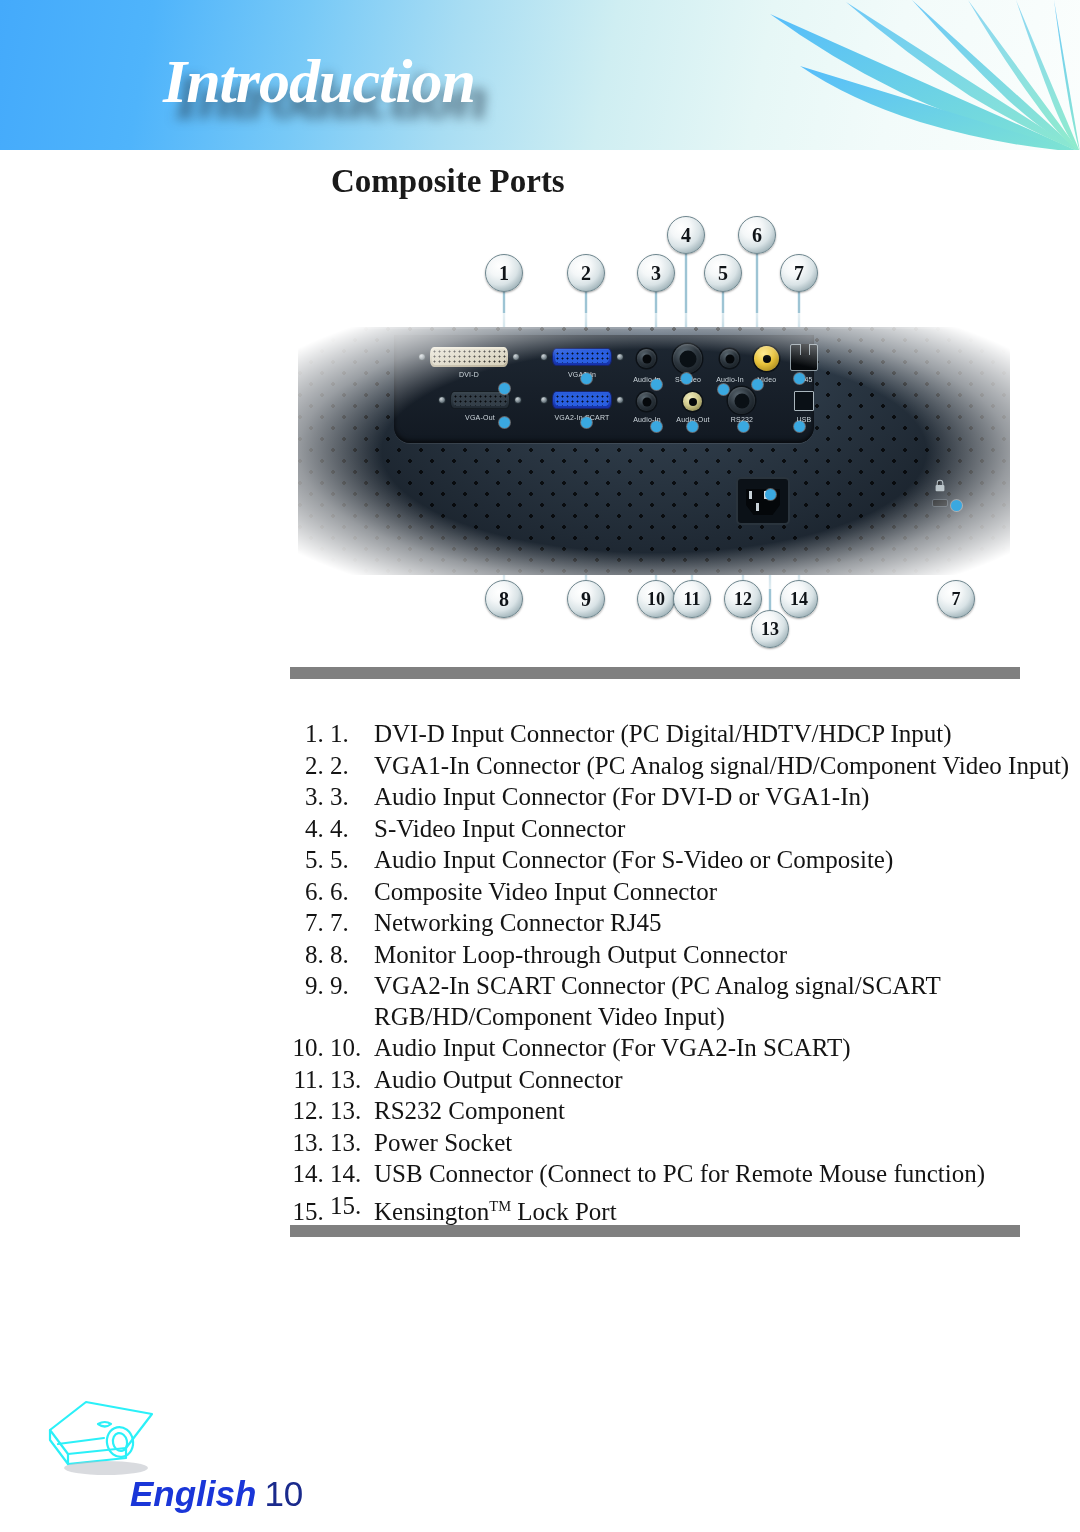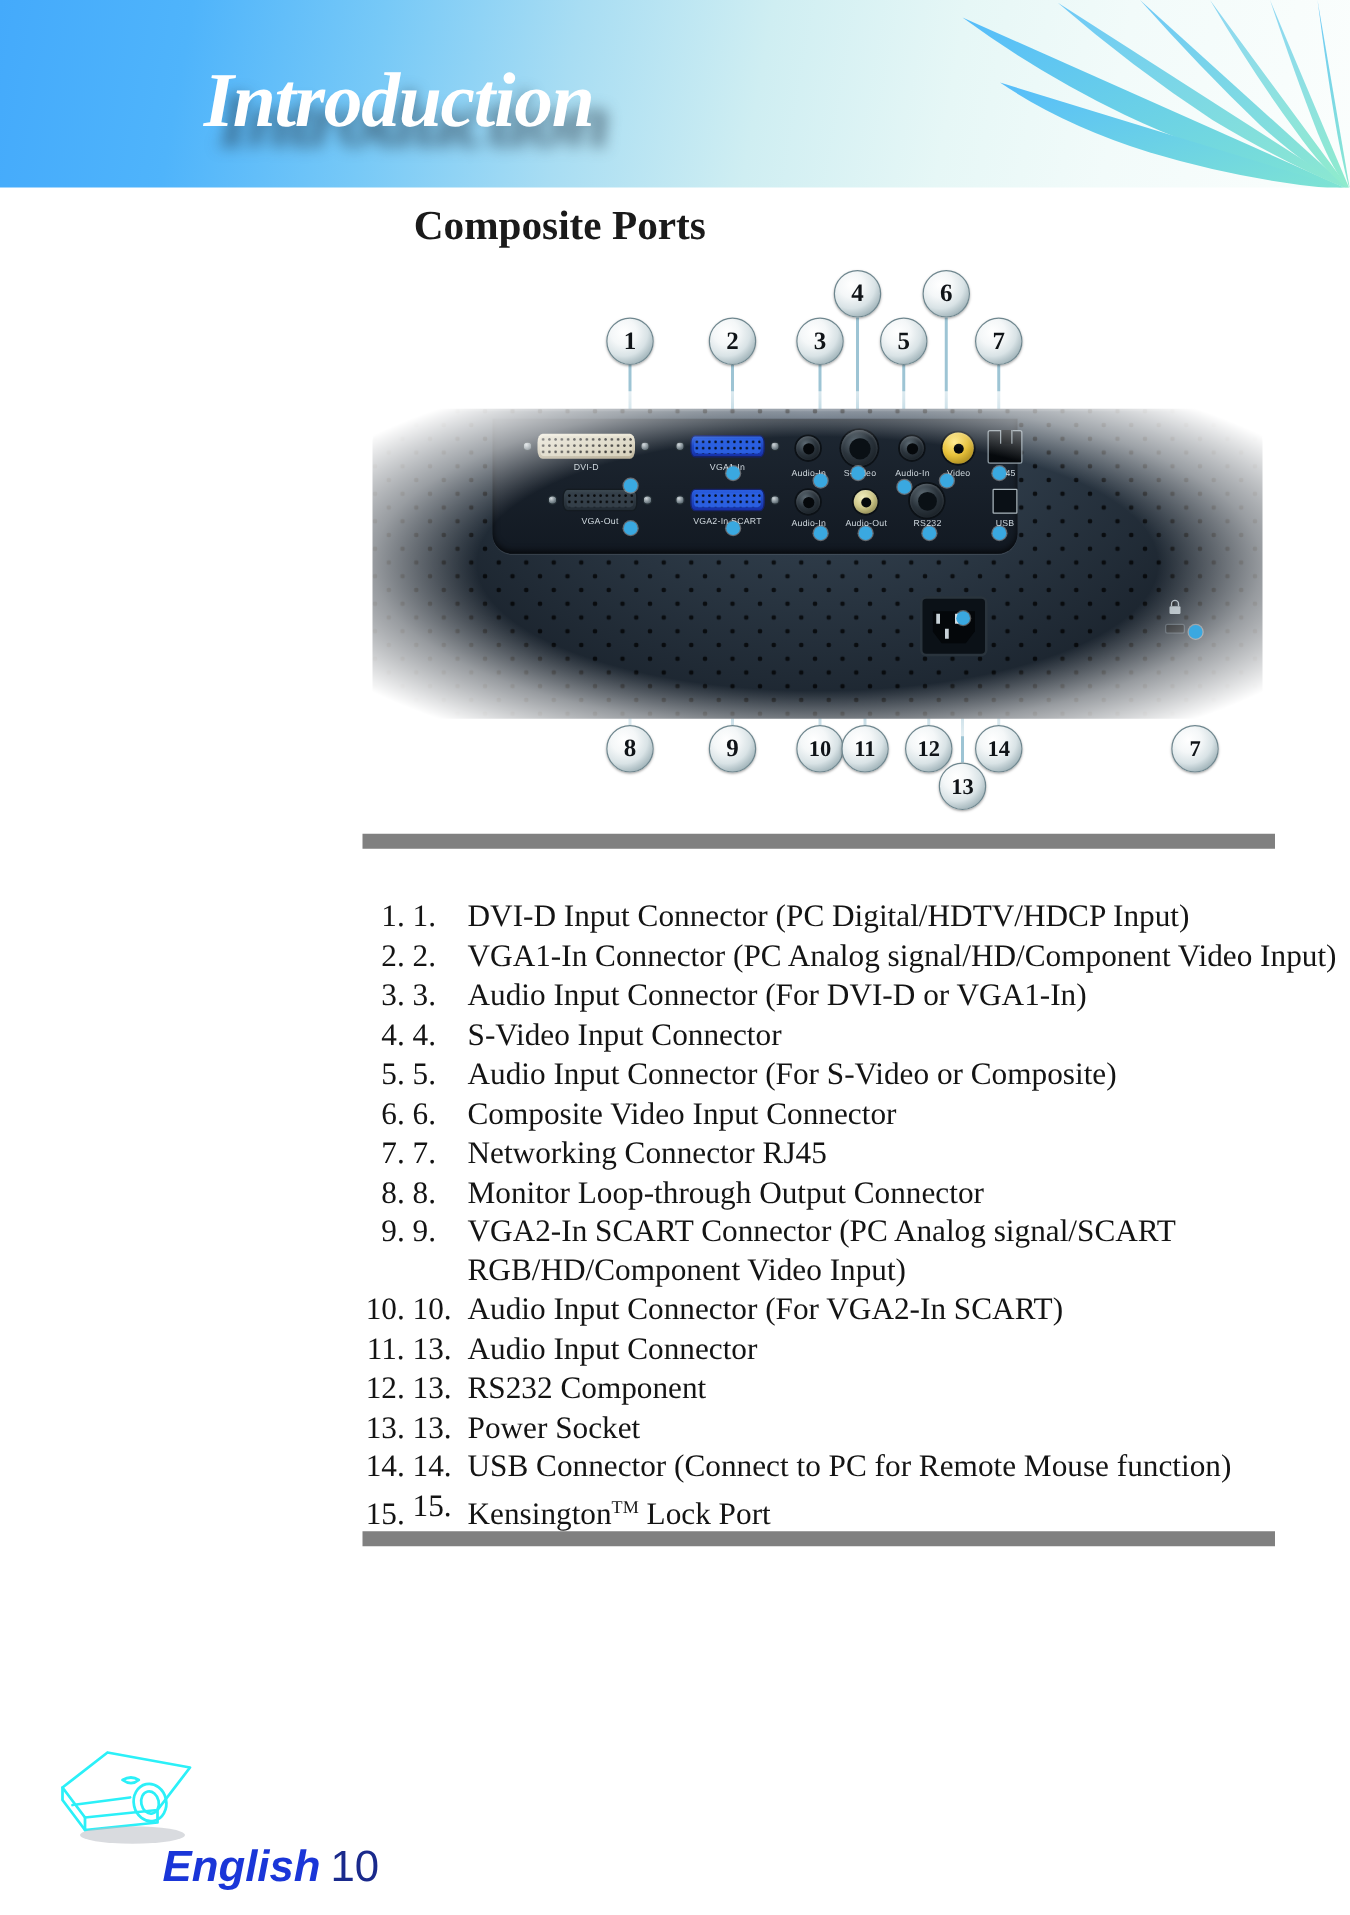--- a/index.html
+++ b/index.html
@@ -438,21 +438,21 @@
     <li class="li">
       <span class="num">9.</span>
       <span class="txt">VGA2-In SCART Connector (PC Analog signal/SCART RGB/HD/Component Video Input)</span>
     </li>
     <li class="li two">
       <span class="num">10.</span>
       <span class="txt">Audio Input Connector (For VGA2-In SCART)</span>
     </li>
     <li class="li two">
       <span class="num">13.</span>
-      <span class="txt">Audio Input Connector</span>
+      <span class="txt">Audio Output Connector</span>
     </li>
     <li class="li two">
       <span class="num">13.</span>
       <span class="txt">RS232 Component</span>
     </li>
     <li class="li two">
       <span class="num">13.</span>
       <span class="txt">Power Socket</span>
     </li>
     <li class="li two">

